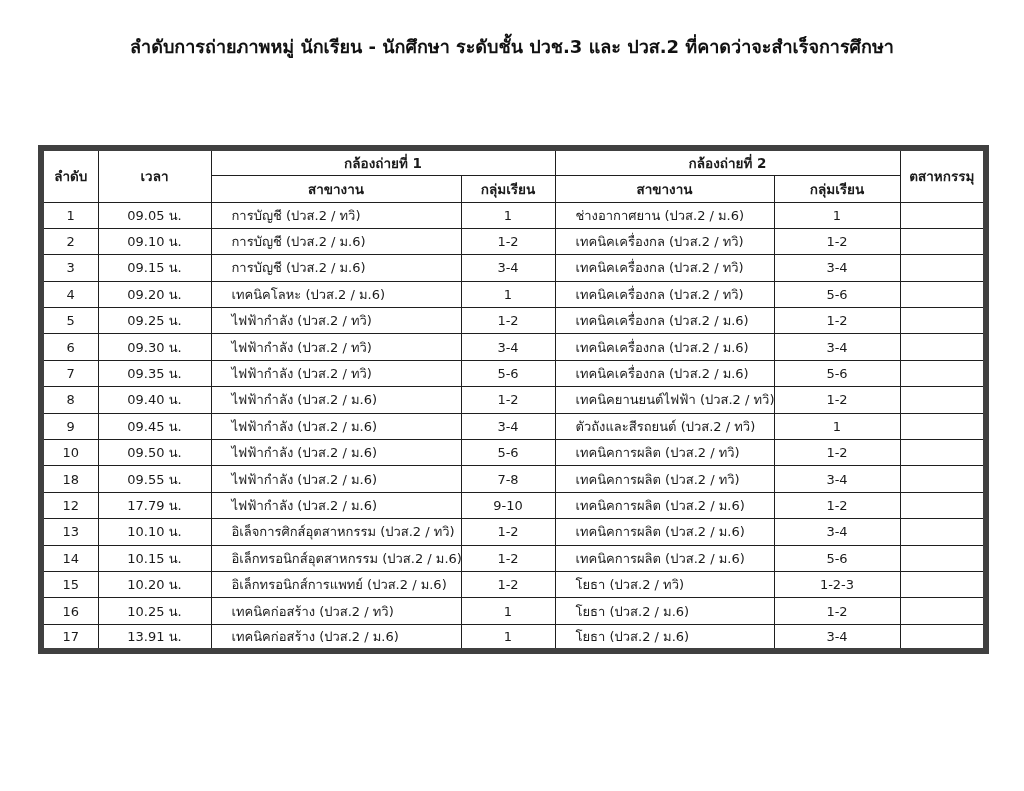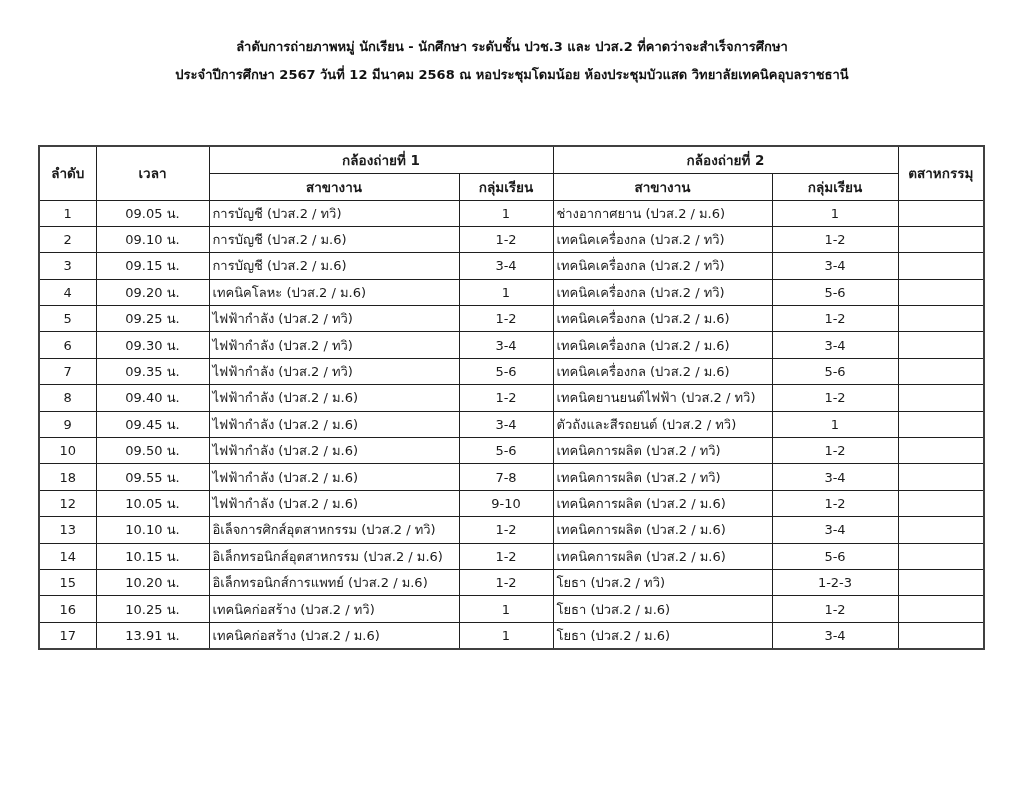--- a/index.html
+++ b/index.html
@@ -17,32 +17,32 @@
     background: #ffffff;
     overflow: hidden;
   }
   .title-block {
     position: absolute;
     top: 33px;
     left: 0;
     width: 100%;
     text-align: center;
     font-weight: bold;
-    font-size: 13px;
+    font-size: 18px;
     line-height: 28px;
     color: #111111;
   }
   table.schedule {
     position: absolute;
     left: 38px;
     top: 145px;
     width: 945px;
     border-collapse: collapse;
     table-layout: fixed;
-    border: 2px solid #404040;
+    border: 6px solid #404040;
   }
   table.schedule th,
   table.schedule td {
     border: 1.5px solid #1f1f1f;
     font-size: 13px;
     color: #1a1a1a;
     overflow: hidden;
     white-space: nowrap;
   }
   table.schedule thead th {
@@ -52,32 +52,31 @@
     text-align: center;
     vertical-align: middle;
   }
   table.schedule tbody td {
     height: 26.4px;
     text-align: center;
     vertical-align: middle;
   }
   td.branch {
     text-align: left !important;
-    padding-left: 3px;
+    padding-left: 20px;
     padding-right: 3px;
   }
 </style>
 </head>
 <body>
 
 <div class="page">
 
   <div class="title-block">
     <div>ลำดับการถ่ายภาพหมู่ นักเรียน - นักศึกษา ระดับชั้น ปวช.3 และ ปวส.2 ที่คาดว่าจะสำเร็จการศึกษา</div>
-    <div>ประจำปีการศึกษา 2567 วันที่ 12 มีนาคม 2568 ณ หอประชุมโดมน้อย ห้องประชุมบัวแสด วิทยาลัยเทคนิคอุบลราชธานี</div>
   </div>
 
   <table class="schedule">
     <colgroup>
       <col style="width:57px">
       <col style="width:113px">
       <col style="width:250px">
       <col style="width:94px">
       <col style="width:219px">
       <col style="width:126px">
@@ -204,21 +203,21 @@
       <td>09.55 น.</td>
       <td class="branch">ไฟฟ้ากำลัง  (ปวส.2 / ม.6)</td>
       <td>7-8</td>
       <td class="branch">เทคนิคการผลิต  (ปวส.2 / ทวิ)</td>
       <td>3-4</td>
       <td></td>
     </tr>
 
     <tr>
       <td>12</td>
-      <td>10.05 น.</td>
+      <td>17.79 น.</td>
       <td class="branch">ไฟฟ้ากำลัง  (ปวส.2 / ม.6)</td>
       <td>9-10</td>
       <td class="branch">เทคนิคการผลิต  (ปวส.2 / ม.6)</td>
       <td>1-2</td>
       <td></td>
     </tr>
 
     <tr>
       <td>13</td>
       <td>10.10 น.</td>

